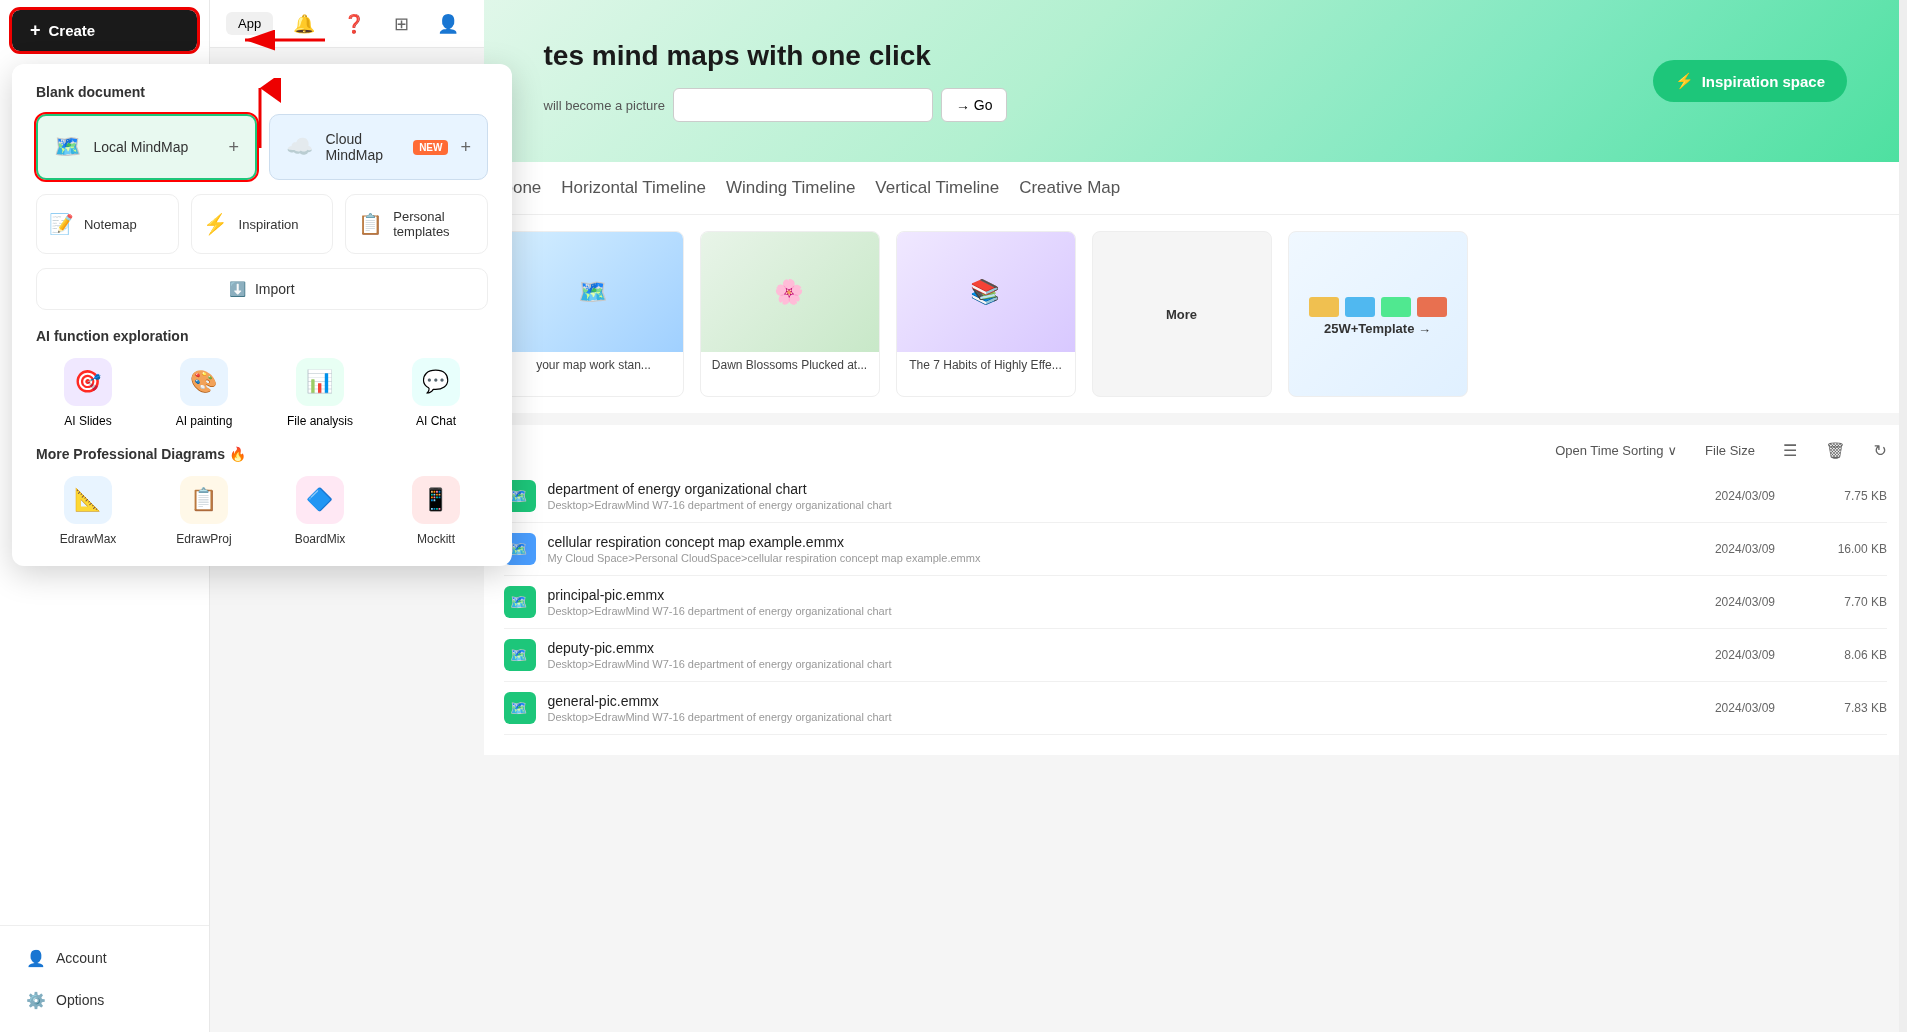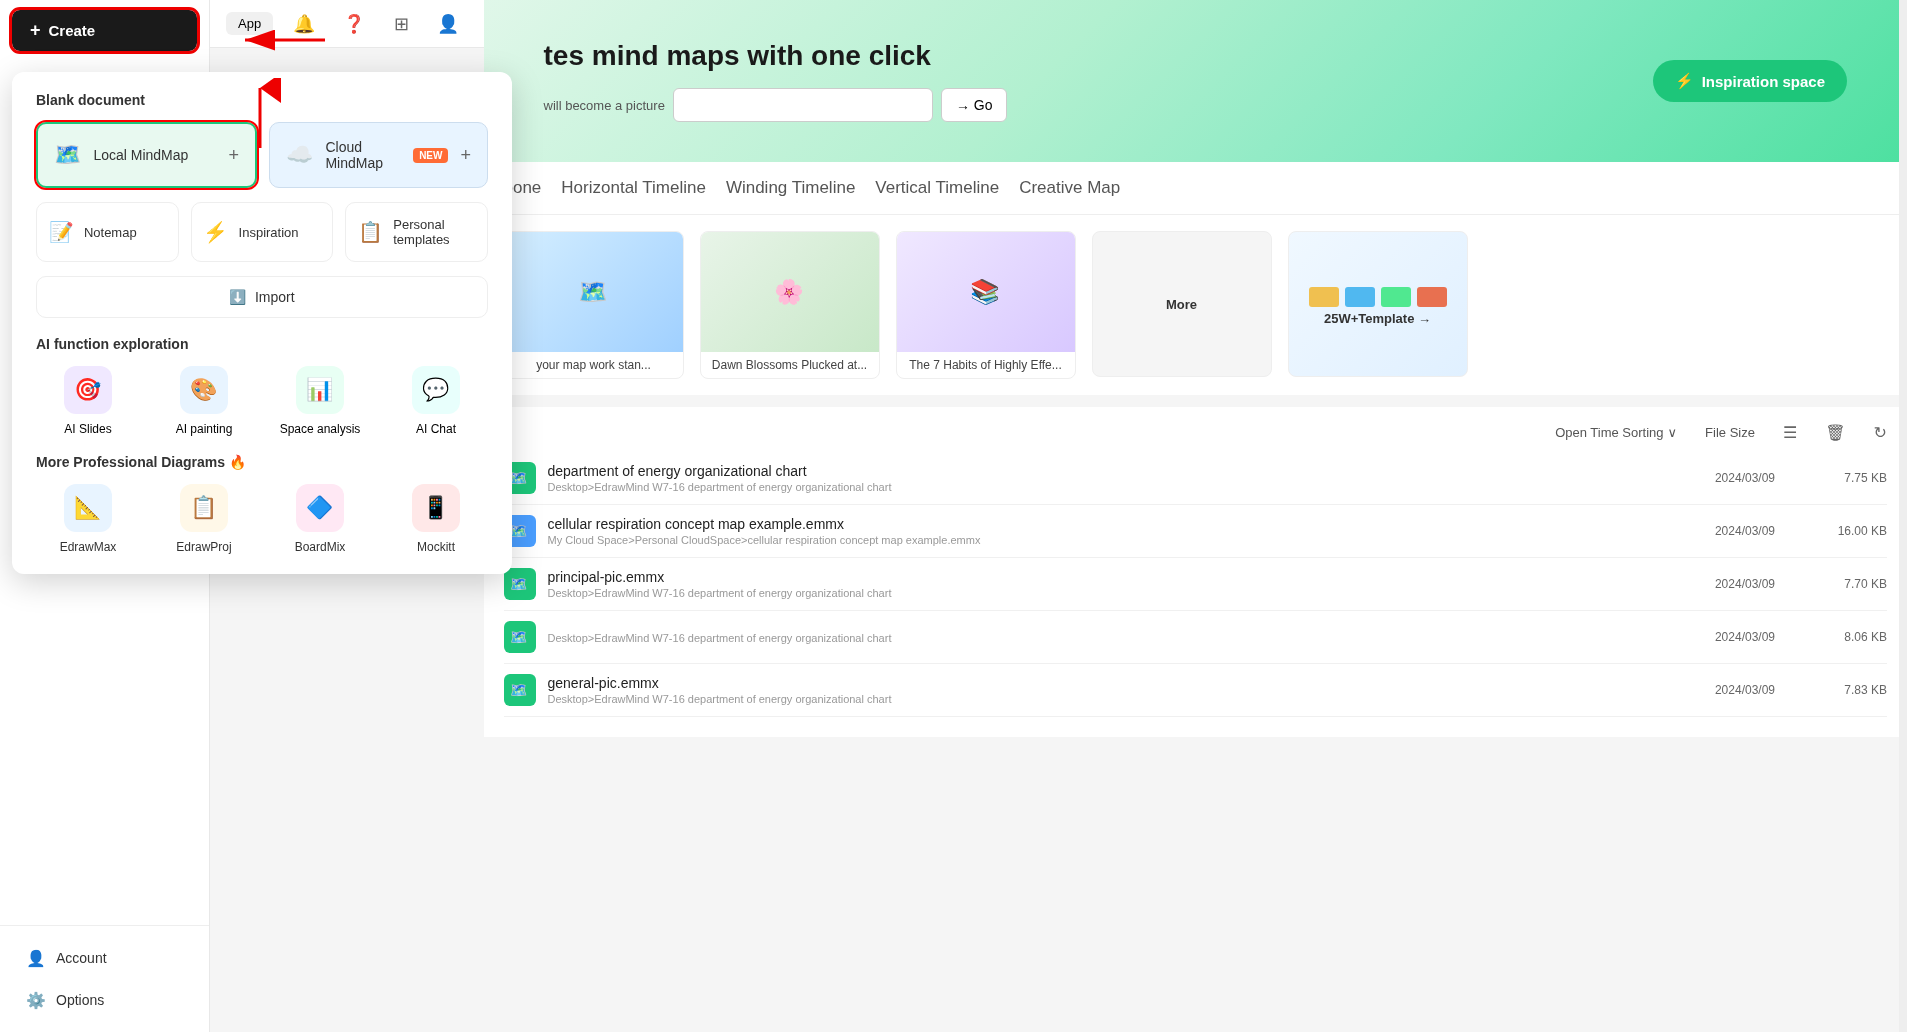--- a/index.html
+++ b/index.html
@@ -167,21 +167,21 @@
       background: linear-gradient(135deg, #e8f4ff, #d0e8ff);
       display: flex;
       align-items: center;
       justify-content: center;
       font-size: 24px;
     }
     .template-card-label { font-size: 12px; color: #444; padding: 6px 8px; text-align: center; }
 
     .special-card {
       width: 180px;
-      height: 146px;
+      height: 166px;
       background: #f5f5f5;
       border-radius: 8px;
       display: flex;
       flex-direction: column;
       align-items: center;
       justify-content: center;
       cursor: pointer;
       border: 1px solid #eee;
       font-size: 13px;
       font-weight: 600;
@@ -232,21 +232,21 @@
     }
     .file-info { flex: 1; }
     .file-name { font-size: 14px; color: #222; font-weight: 500; }
     .file-path { font-size: 11px; color: #999; margin-top: 2px; white-space: nowrap; overflow: hidden; text-overflow: ellipsis; max-width: 500px; }
     .file-date { font-size: 12px; color: #666; width: 120px; text-align: right; }
     .file-size { font-size: 12px; color: #666; width: 100px; text-align: right; }
 
     
     .create-menu {
       position: absolute;
-      top: 72px;
+      top: 64px;
       left: 12px;
       width: 500px;
       background: #fff;
       border-radius: 12px;
       box-shadow: 0 8px 32px rgba(0,0,0,0.18);
       z-index: 100;
       padding: 20px 24px;
     }
     .menu-section-title {
       font-size: 14px;
@@ -542,20 +542,21 @@
     <div class="file-info">
       <div class="file-name">principal-pic.emmx</div>
       <div class="file-path">Desktop&gt;EdrawMind W7-16 department of energy organizational chart</div>
     </div>
     <div class="file-date">2024/03/09</div>
     <div class="file-size">7.70 KB</div>
   </div>
           <div class="file-row">
     <div class="file-icon" style="background:#1dc67a;">🗺️</div>
     <div class="file-info">
+      <div class="file-name">deputy-pic.emmx</div>
       <div class="file-path">Desktop&gt;EdrawMind W7-16 department of energy organizational chart</div>
     </div>
     <div class="file-date">2024/03/09</div>
     <div class="file-size">8.06 KB</div>
   </div>
           <div class="file-row">
     <div class="file-icon" style="background:#1dc67a;">🗺️</div>
     <div class="file-info">
       <div class="file-name">general-pic.emmx</div>
       <div class="file-path">Desktop&gt;EdrawMind W7-16 department of energy organizational chart</div>
@@ -631,21 +632,21 @@
     <div class="ai-func-item">
       <div class="ai-func-icon" style="background:#f0e8ff;">🎯</div>
       <span class="ai-func-label">AI Slides</span>
     </div>
     <div class="ai-func-item">
       <div class="ai-func-icon" style="background:#e8f4ff;">🎨</div>
       <span class="ai-func-label">AI painting</span>
     </div>
     <div class="ai-func-item">
       <div class="ai-func-icon" style="background:#e8fff4;">📊</div>
-      <span class="ai-func-label">Space analysis</span>
+      <span class="ai-func-label">File analysis</span>
     </div>
     <div class="ai-func-item">
       <div class="ai-func-icon" style="background:#e8fffc;">💬</div>
       <span class="ai-func-label">AI Chat</span>
     </div>
   </div>
 
   <div class="menu-section-title">
     <span>More Professional Diagrams</span>
     <span> 🔥</span>

